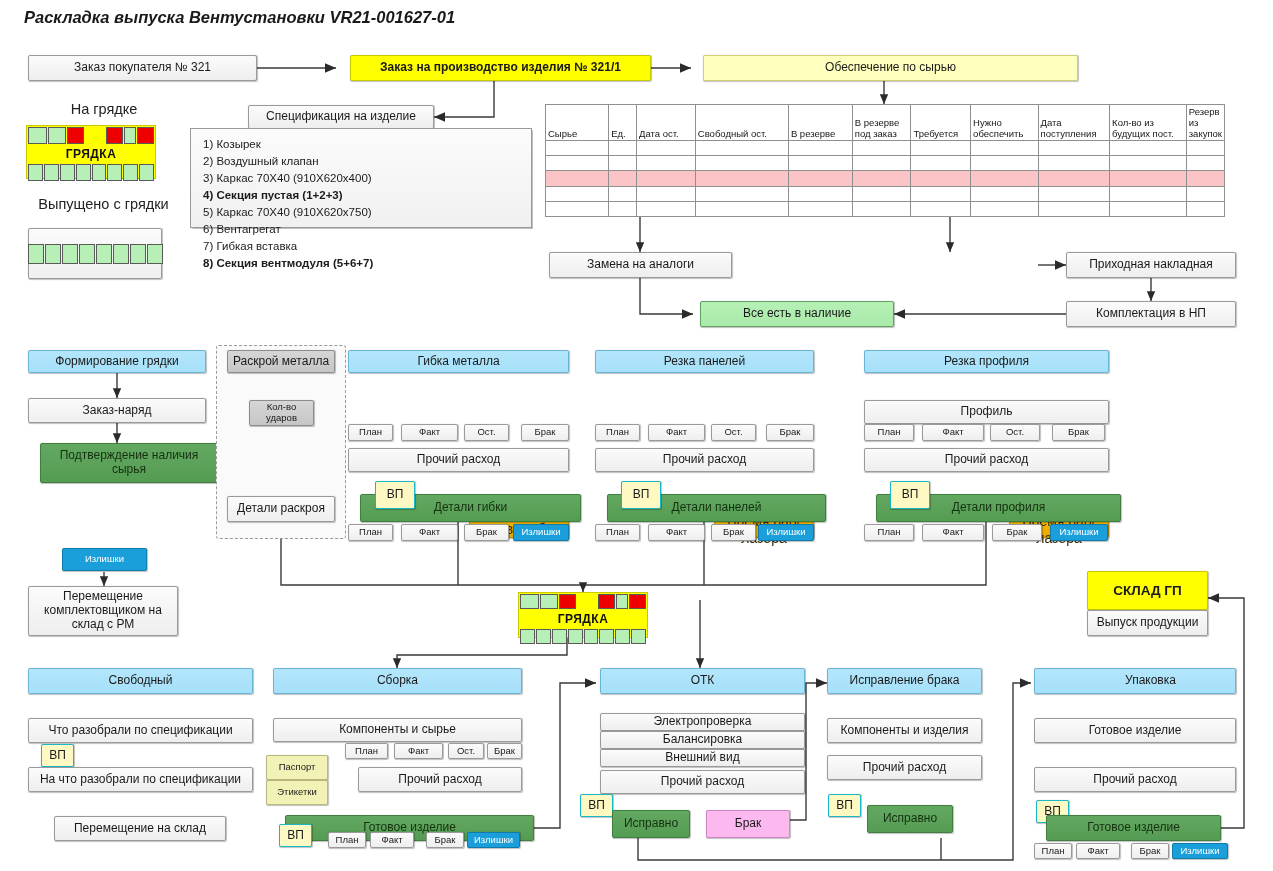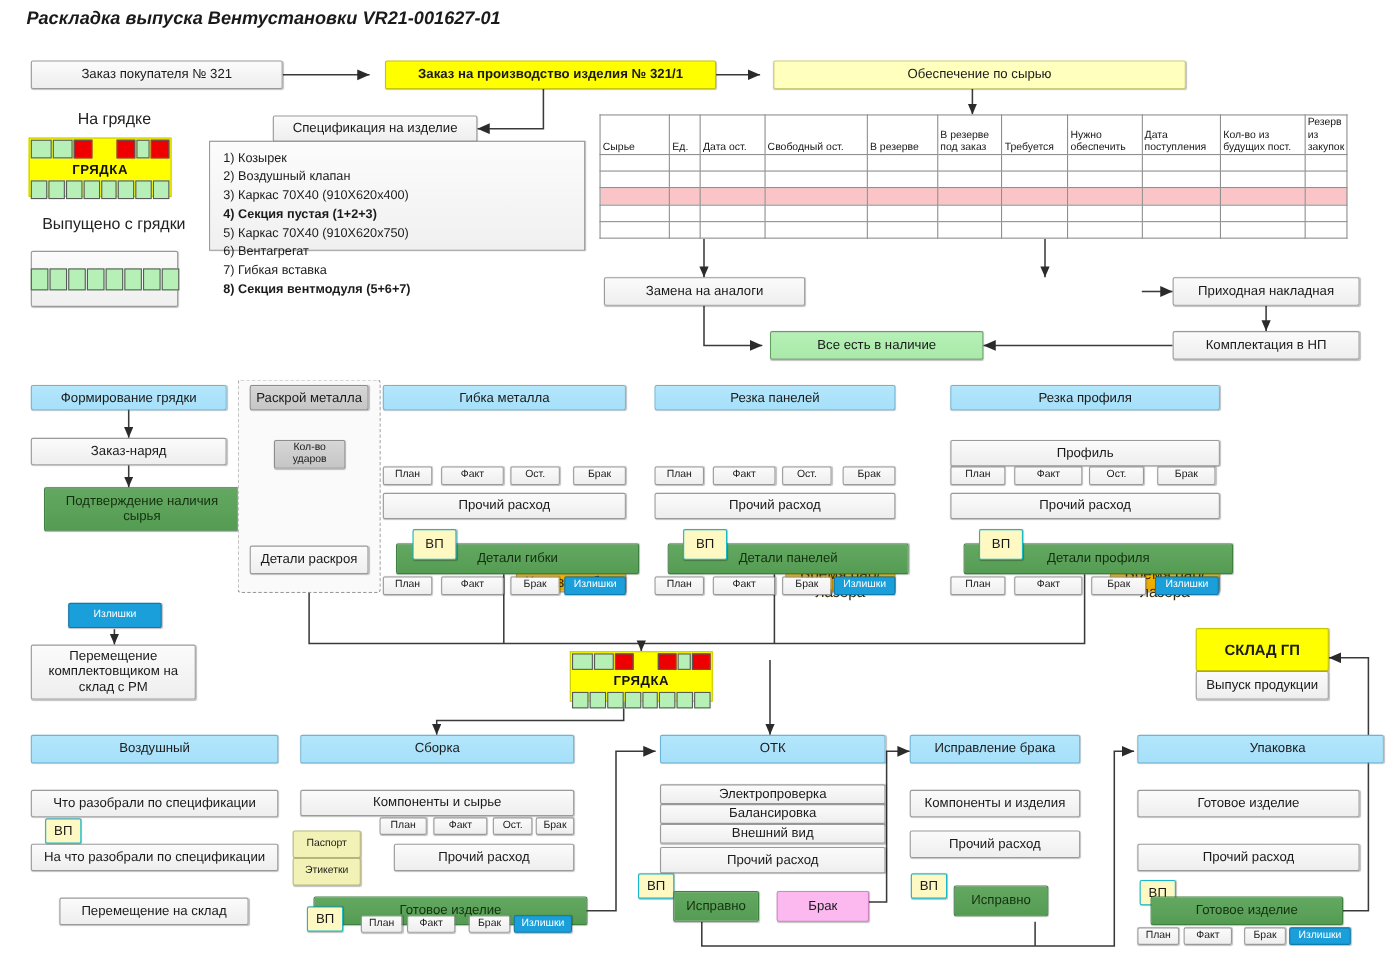--- a/index.html
+++ b/index.html
@@ -354,21 +354,21 @@
       <div class="cell c-green" style="width:14px;height:13px;"></div>
       <div class="cell c-green" style="width:14px;height:13px;"></div>
       <div class="cell c-green" style="width:14px;height:13px;"></div>
       <div class="cell c-green" style="width:14px;height:13px;"></div>
     </div>
   </div>
 
   <div class="abs node yellow" style="left:1087px;top:571px;width:121px;height:39px;font-size:13.5px;">СКЛАД ГП</div>
   <div class="abs node" style="left:1087px;top:610px;width:121px;height:26px;">Выпуск продукции</div>
 
-  <div class="abs node blue" style="left:28px;top:668px;width:225px;height:26px;">Воздушный</div>
+  <div class="abs node blue" style="left:28px;top:668px;width:225px;height:26px;">Свободный</div>
   <div class="abs node" style="left:28px;top:718px;width:225px;height:25px;">Что разобрали по спецификации</div>
   <div class="abs node cyan" style="left:41px;top:744px;width:33px;height:23px;">ВП</div>
   <div class="abs node" style="left:28px;top:767px;width:225px;height:25px;">На что разобрали по спецификации</div>
   <div class="abs node" style="left:54px;top:816px;width:172px;height:25px;">Перемещение на склад</div>
 
   <div class="abs node blue" style="left:273px;top:668px;width:249px;height:26px;">Сборка</div>
   <div class="abs node" style="left:273px;top:718px;width:249px;height:24px;">Компоненты и сырье</div>
   <div class="abs node small" style="left:345px;top:743px;width:43px;height:16px;">План</div>
   <div class="abs node small" style="left:394px;top:743px;width:49px;height:16px;">Факт</div>
   <div class="abs node small" style="left:448px;top:743px;width:36px;height:16px;">Ост.</div>
@@ -391,21 +391,21 @@
   <div class="abs node cyan" style="left:580px;top:794px;width:33px;height:23px;">ВП</div>
   <div class="abs node green" style="left:600px;top:810px;width:78px;height:28px;">Исправно</div>
   <div class="abs node pink" style="left:706px;top:810px;width:84px;height:28px;">Брак</div>
 
   <div class="abs node blue" style="left:827px;top:668px;width:155px;height:26px;">Исправление брака</div>
   <div class="abs node" style="left:827px;top:718px;width:155px;height:25px;">Компоненты и изделия</div>
   <div class="abs node" style="left:827px;top:755px;width:155px;height:25px;">Прочий расход</div>
   <div class="abs node cyan" style="left:828px;top:794px;width:33px;height:23px;">ВП</div>
   <div class="abs node green" style="left:855px;top:805px;width:86px;height:28px;">Исправно</div>
 
-  <div class="abs node blue" style="left:1034px;top:668px;width:224px;height:26px;padding-left:34px;">Упаковка</div>
+  <div class="abs node blue" style="left:1034px;top:668px;width:202px;height:26px;padding-left:34px;">Упаковка</div>
   <div class="abs node" style="left:1034px;top:718px;width:202px;height:25px;">Готовое изделие</div>
   <div class="abs node" style="left:1034px;top:767px;width:202px;height:25px;">Прочий расход</div>
   <div class="abs node cyan" style="left:1036px;top:800px;width:33px;height:23px;">ВП</div>
   <div class="abs node green" style="left:1034px;top:815px;width:175px;height:26px;">Готовое изделие</div>
   <div class="abs node small" style="left:1034px;top:843px;width:38px;height:16px;">План</div>
   <div class="abs node small" style="left:1076px;top:843px;width:44px;height:16px;">Факт</div>
   <div class="abs node small" style="left:1131px;top:843px;width:38px;height:16px;">Брак</div>
   <div class="abs node dkblue" style="left:1172px;top:843px;width:56px;height:16px;">Излишки</div>
 
 </div>

